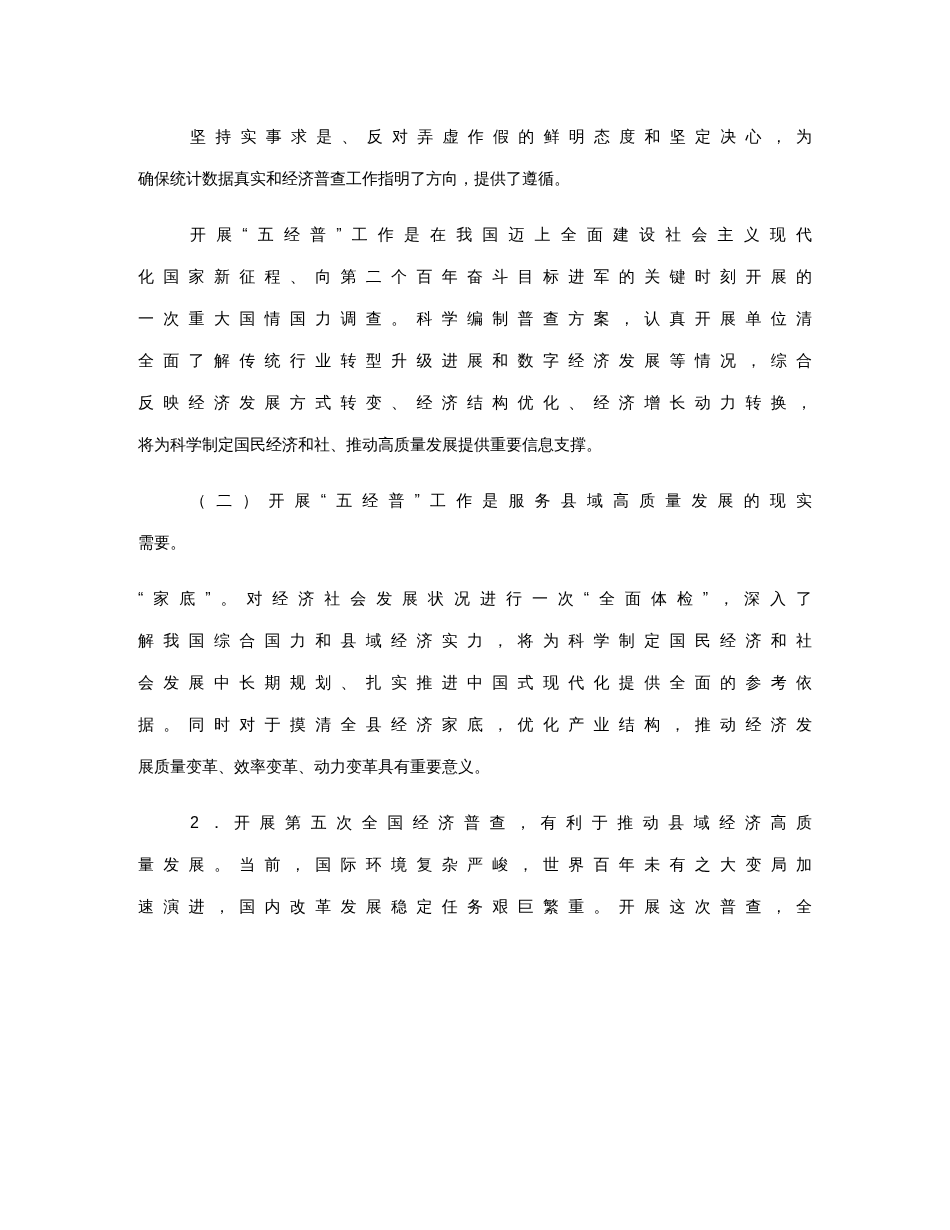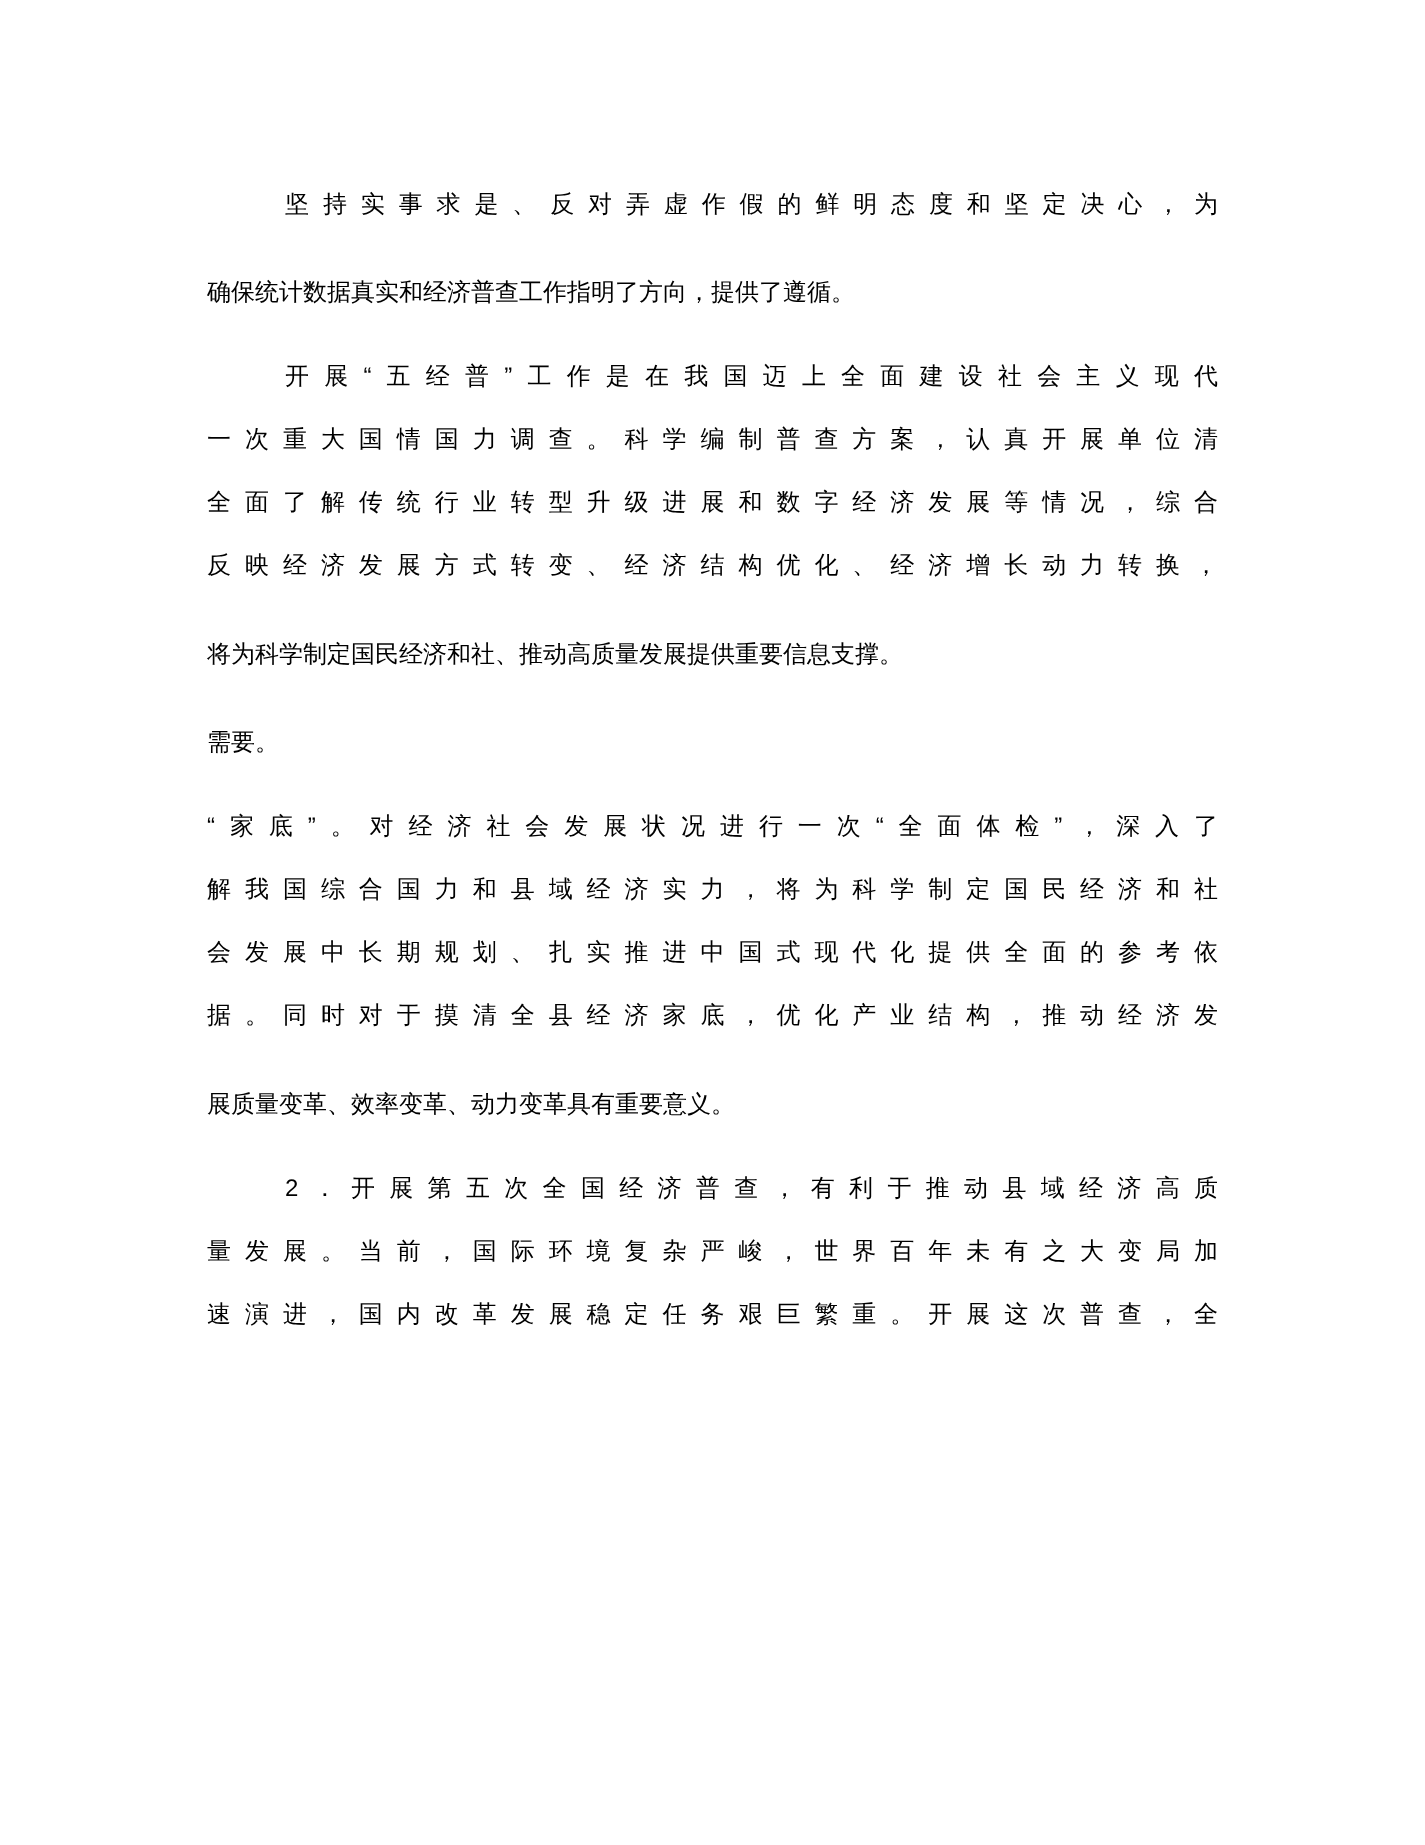--- a/index.html
+++ b/index.html
@@ -36,42 +36,43 @@
     text-justify: inter-character;
     letter-spacing: 0;
   }
   .line--first {
     text-indent: 52px;
   }
   .line--end {
     text-align: center;
     text-align-last: left;
     white-space: nowrap;
-    margin-top: 17px;
   }
 </style>
 </head>
 <body>
 
 <div class="doc">
 
   <div class="para">
     <div class="line line--first">坚持实事求是、反对弄虚作假的鲜明态度和坚定决心，为</div>
     <div class="line line--end">确保统计数据真实和经济普查工作指明了方向，提供了遵循。</div>
   </div>
 
   <div class="para">
     <div class="line line--first">开展“五经普”工作是在我国迈上全面建设社会主义现代</div>
+    <div class="line">化国家新征程、向第二个百年奋斗目标进军的关键时刻开展的</div>
     <div class="line">一次重大国情国力调查。科学编制普查方案，认真开展单位清</div>
     <div class="line">全面了解传统行业转型升级进展和数字经济发展等情况，综合</div>
     <div class="line">反映经济发展方式转变、经济结构优化、经济增长动力转换，</div>
     <div class="line line--end">将为科学制定国民经济和社、推动高质量发展提供重要信息支撑。</div>
   </div>
 
   <div class="para">
+    <div class="line line--first">（二）开展“五经普”工作是服务县域高质量发展的现实</div>
     <div class="line line--end">需要。</div>
   </div>
 
   <div class="para">
     <div class="line">“家底”。对经济社会发展状况进行一次“全面体检”，深入了</div>
     <div class="line">解我国综合国力和县域经济实力，将为科学制定国民经济和社</div>
     <div class="line">会发展中长期规划、扎实推进中国式现代化提供全面的参考依</div>
     <div class="line">据。同时对于摸清全县经济家底，优化产业结构，推动经济发</div>
     <div class="line line--end">展质量变革、效率变革、动力变革具有重要意义。</div>
   </div>

